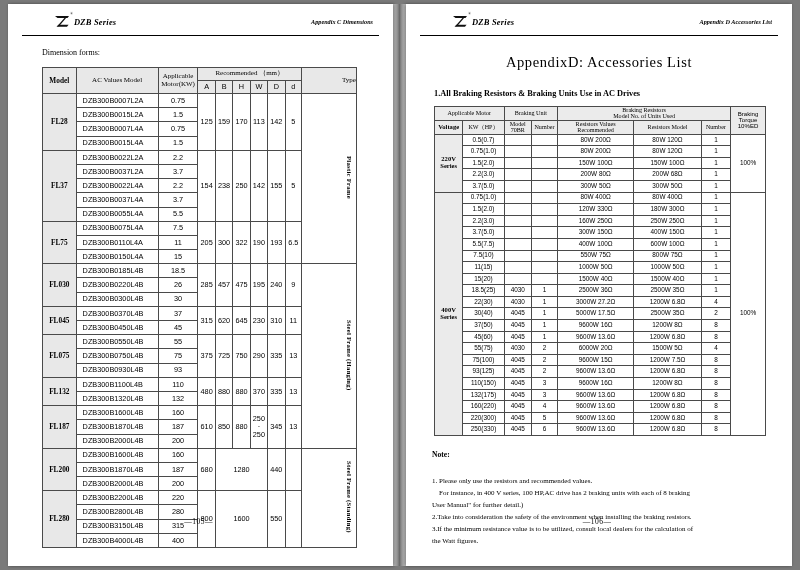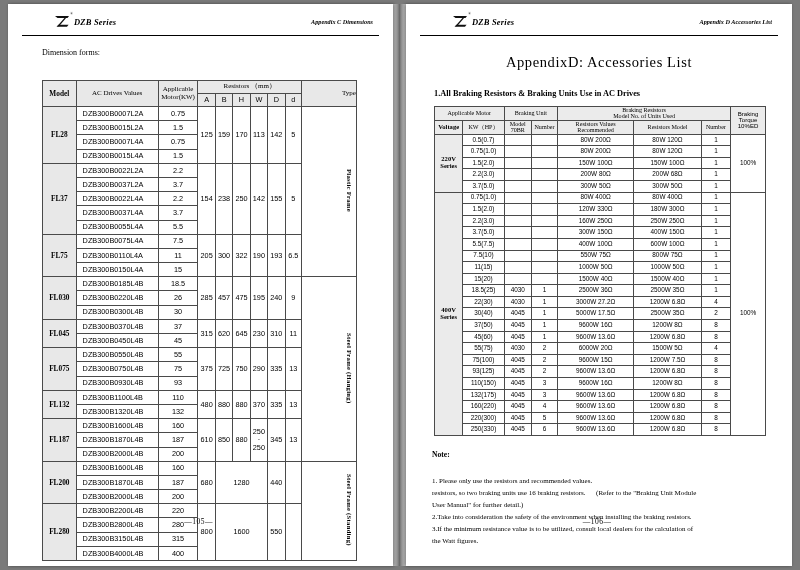--- a/index.html
+++ b/index.html
@@ -41,21 +41,21 @@
   .logo-mark { position: relative; width: 16px; height: 13px; }
   .logo-mark svg { display:block; }
   .logo-reg { position: absolute; top: -4px; right: -3px; font-size: 4px; }
   .logo-text { font-size: 8.5px; font-weight: bold; font-style: italic; letter-spacing: .2px; }
   .runhead-right {
     position: absolute; right: 6px; top: 4px;
     font-size: 6.2px; font-weight: bold; font-style: italic;
   }
 
   
-  .dim-caption { margin: 12px 0 23px 34px; font-size: 8px; }
+  .dim-caption { margin: 12px 0 10px 34px; font-size: 8px; }
   table.grid { border-collapse: collapse; font-size: 7px; }
   table.grid td, table.grid th {
     border: 0.7px solid #4a4a4a;
     padding: 0; text-align: center; vertical-align: middle;
     font-weight: normal; line-height: 1.05;
   }
   .dimtable { margin-left: 34px; width: 315px; }
   .dimtable th {
     background: #e8e8e8; font-weight: bold; font-size: 7px; height: 13px;
   }
@@ -132,26 +132,26 @@
       </div>
       <div class="runhead-right">Appendix C Dimensions</div>
     </div>
 
     <div class="dim-caption">Dimension forms:</div>
 
     <table class="grid dimtable">
       <thead>
         <tr class="thick-top">
           <th rowspan="2" class="modelcell">Model</th>
-          <th rowspan="2">AC Drives Values</th>
+          <th rowspan="2">AC Values Model</th>
           <th rowspan="2" class="two-line">
             <div>Applicable</div>
             <div>Motor(KW)</div>
           </th>
-          <th colspan="6">Resistors （mm）</th>
+          <th colspan="6">Recommended （mm）</th>
           <th rowspan="2" class="typecell">Type</th>
         </tr>
         <tr>
           <th class="dimcell">A</th>
           <th class="dimcell">B</th>
           <th class="dimcell">H</th>
           <th class="dimcell">W</th>
           <th class="dimcell">D</th>
           <th class="dimcell">d</th>
         </tr>
@@ -634,21 +634,21 @@
             <td class="rmodel">1200W  6.8Ω</td>
             <td class="rnum">8</td>
           </tr>
         </tbody>
     </table>
 
     <div class="note-wrap">
       <div class="note-title">Note:</div>
       <div id="note-lines">
           <div class="note-line">1. Please only use the resistors and recommended values.</div>
-          <div class="note-line">resistors, so two braking units use 16 braking resistors.      (Refer to the "Braking Unit Module</div>
+          <div class="note-line">    For instance, in 400 V series, 100 HP,AC drive has 2 braking units with each of 8 braking</div>
           <div class="note-line">User Manual" for further detail.)</div>
           <div class="note-line">2.Take into consideration the safety of the environment when installing the braking resistors.</div>
           <div class="note-line">3.If the minimum resistance value is to be utilized, consult local dealers for the calculation of</div>
           <div class="note-line">the Watt figures.</div>
         </div>
     </div>
 
     <div class="folio">—106—</div>
   </div>
 </div>

